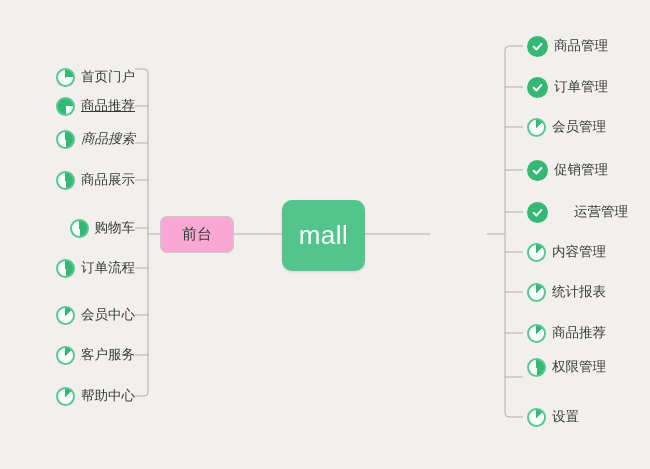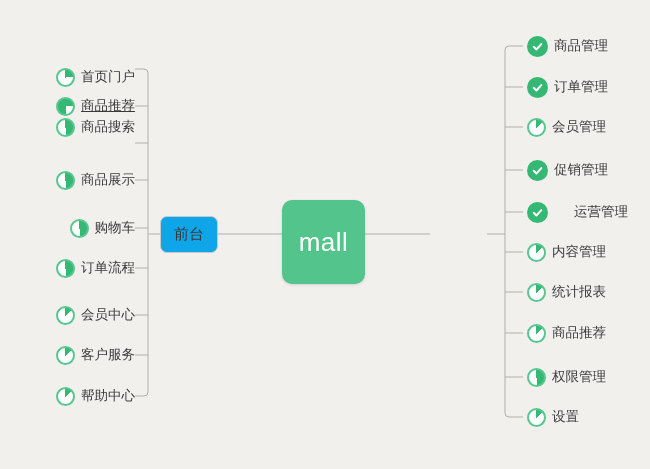--- a/index.html
+++ b/index.html
@@ -18,26 +18,26 @@
     overflow:hidden;
   }
   svg.links{position:absolute;left:0;top:0;width:650px;height:469px;}
   svg.links path{stroke:var(--line);stroke-width:1;fill:none;}
 
   .node{
     position:absolute;display:flex;align-items:center;justify-content:center;
     box-sizing:border-box;color:var(--text);
   }
   .node.center{
-    left:282px;top:200px;width:83px;height:84px;background:var(--green);
+    left:282px;top:200px;width:83px;height:71px;background:var(--green);
     border-radius:10px;color:#fff;font-size:26px;letter-spacing:0.5px;
     box-shadow:0 1px 3px rgba(0,0,0,0.12);
   }
   .node.branch{
-    width:58px;height:37px;background:#0ea5e9;border:1px solid var(--node-border);
+    width:74px;height:37px;background:#f9a8d4;border:1px solid var(--node-border);
     border-radius:7px;font-size:15px;
   }
   .node.branch.left{left:160px;top:216px;}
   .node.branch.right{left:430px;top:216px;}
 
   .item{
     position:absolute;display:flex;align-items:center;gap:6px;height:22px;
     font-size:13.5px;color:var(--text);white-space:nowrap;cursor:default;
   }
   .item.left-side{right:515px;flex-direction:row;}
@@ -95,21 +95,21 @@
 
   <div id="left-items">
       <div class="item left-side" style="top: 66px; justify-content: flex-end;">
         <span class="pie p25"></span>
         <span>首页门户</span>
       </div>
       <div class="item left-side" style="top: 95px; text-decoration: underline;">
         <span class="pie p75"></span>
         <span>商品推荐</span>
       </div>
-      <div class="item left-side" style="top: 116px;">
+      <div class="item left-side" style="top: 128px; font-style: italic;">
         <span class="pie p50"></span>
         <span>商品搜索</span>
       </div>
       <div class="item left-side" style="top: 169px;">
         <span class="pie p50"></span>
         <span>商品展示</span>
       </div>
       <div class="item left-side" style="top: 217px;">
         <span class="pie p50"></span>
         <span>购物车</span>
@@ -173,21 +173,21 @@
         <span>内容管理</span>
       </div>
       <div class="item right-side" style="top: 281px;">
         <span class="pie p12"></span>
         <span>统计报表</span>
       </div>
       <div class="item right-side" style="top: 322px;">
         <span class="pie p12"></span>
         <span>商品推荐</span>
       </div>
-      <div class="item right-side" style="top: 366px; text-align: center;">
+      <div class="item right-side" style="top: 356px; text-align: center;">
         <span class="pie p50"></span>
         <span>权限管理</span>
       </div>
       <div class="item right-side" style="top: 406px;">
         <span class="pie p12"></span>
         <span>设置</span>
       </div>
     </div>
 </div>
 

